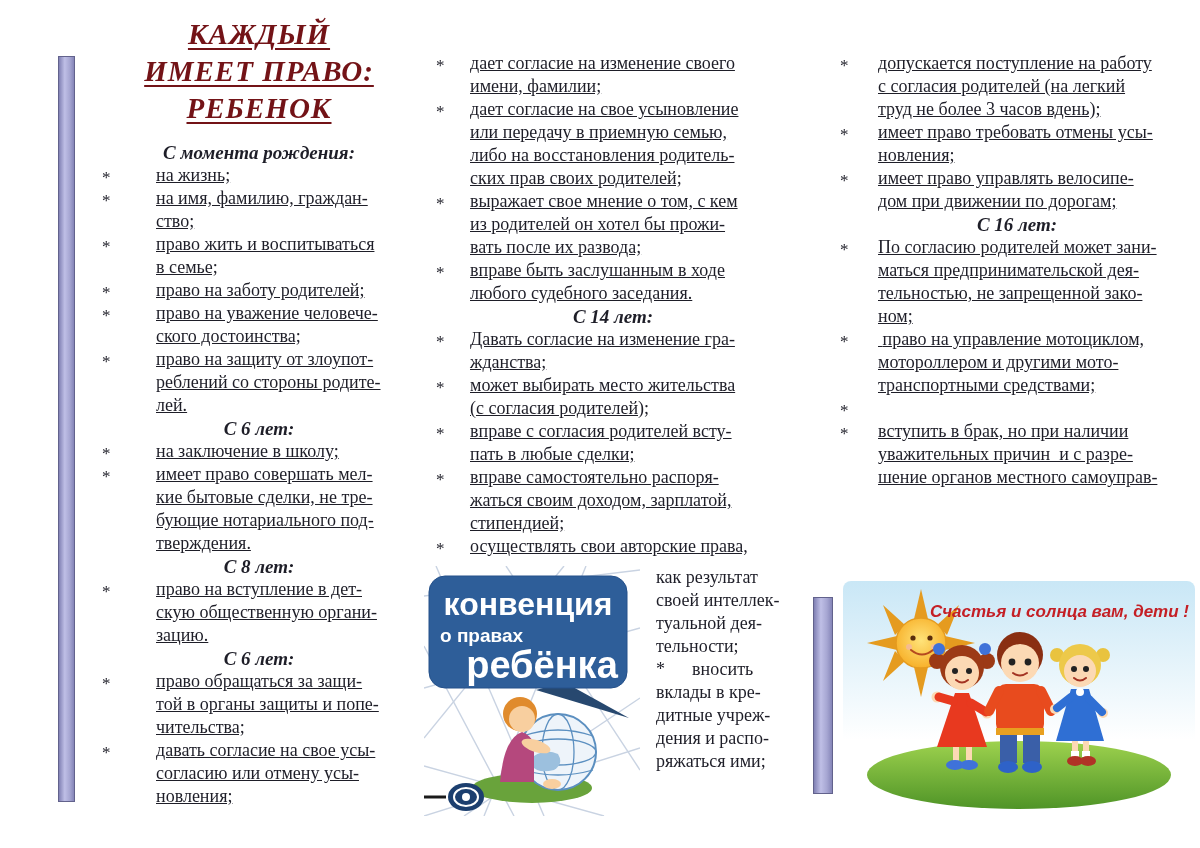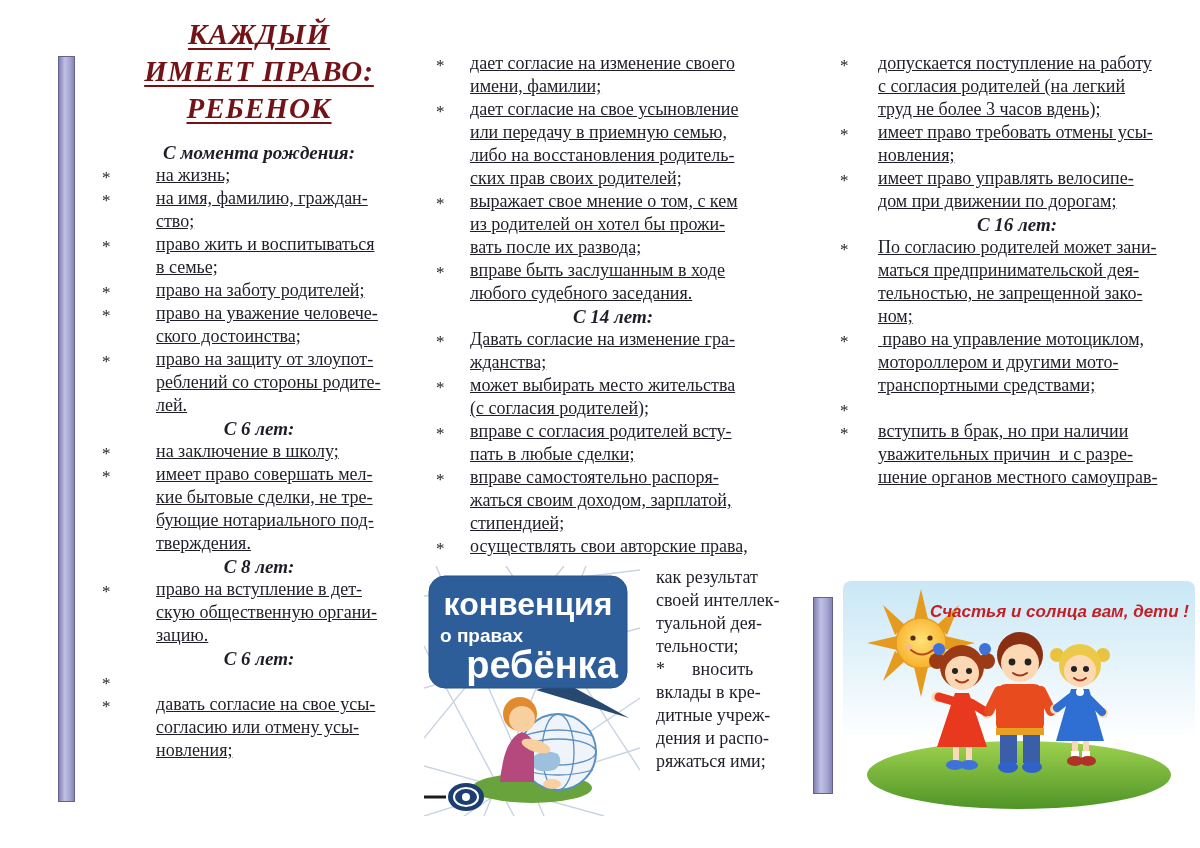--- a/index.html
+++ b/index.html
@@ -110,20 +110,23 @@
         <div class="sec-heading">С 8 лет:</div>
         <div class="item">
           <span class="bullet">*</span>
           <span class="item-text">право на вступление в дет-
 скую общественную органи-
 зацию.</span>
         </div>
         <div class="sec-heading">С 6 лет:</div>
         <div class="item">
           <span class="bullet">*</span>
+          <span class="item-text">право обращаться за защи-
+той в органы защиты и попе-
+чительства;</span>
         </div>
         <div class="item">
           <span class="bullet">*</span>
           <span class="item-text">давать согласие на свое усы-
 согласию или отмену усы-
 новления;</span>
         </div>
       </div>
   </div>
 

